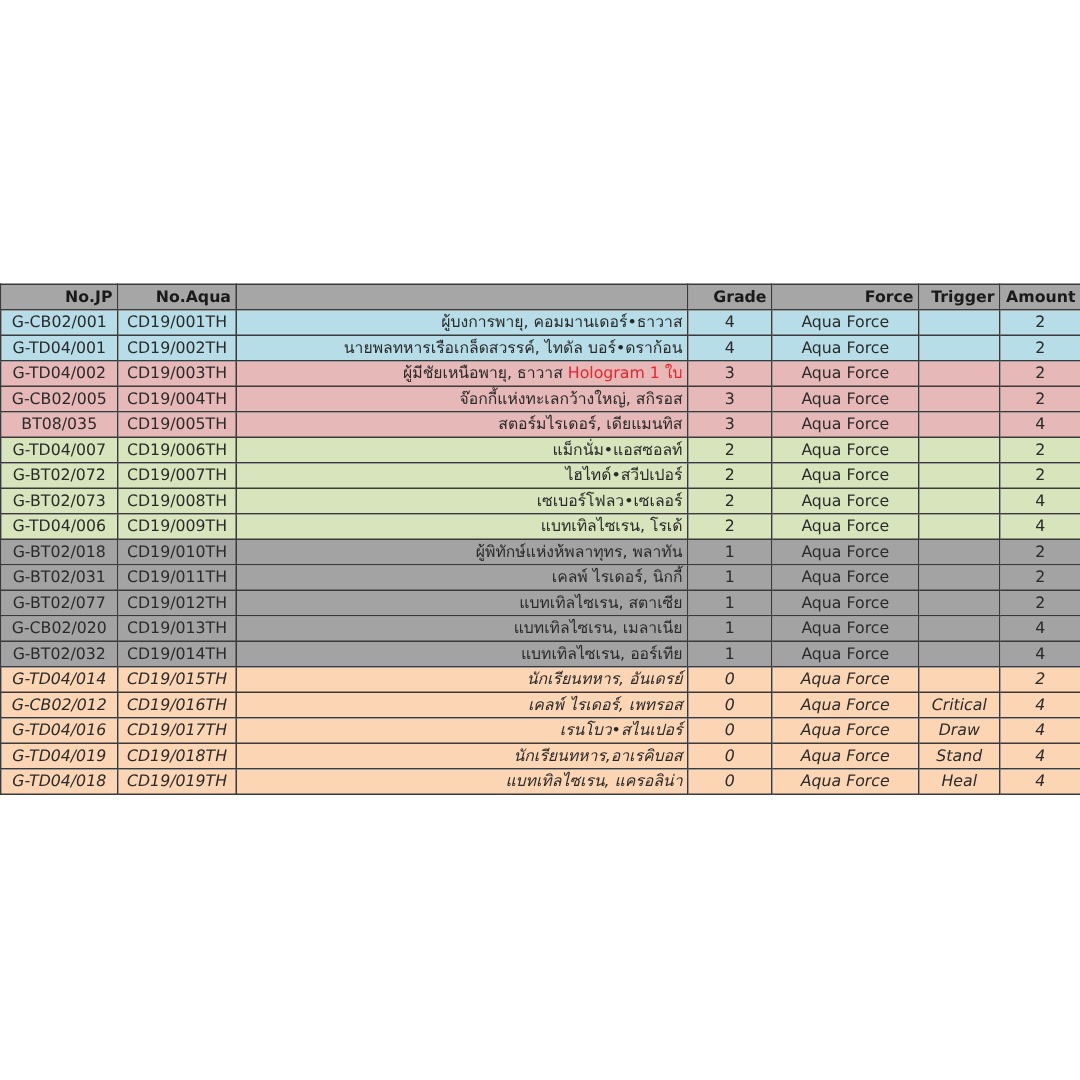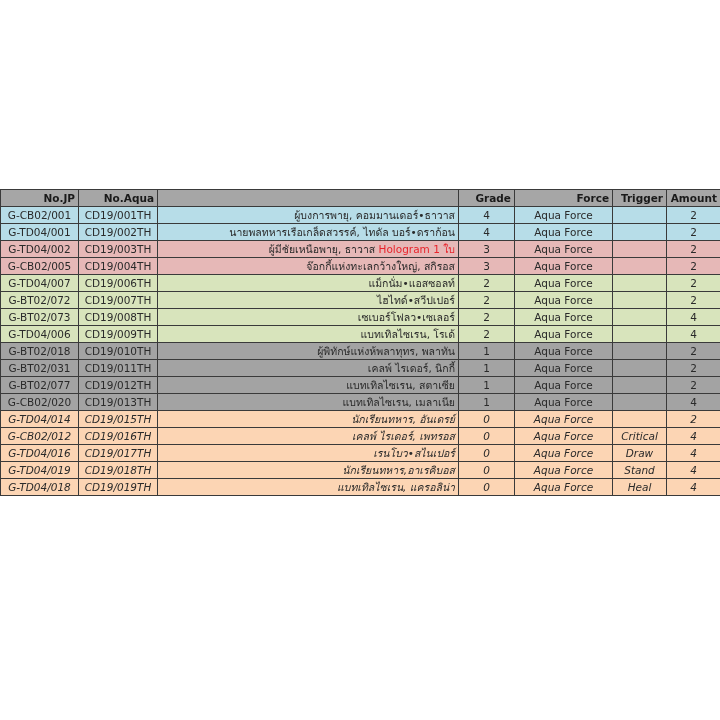--- a/index.html
+++ b/index.html
@@ -75,20 +75,29 @@
   </tr>
         <tr class="g3">
     <td class="c">G-CB02/005</td>
     <td class="c">CD19/004TH</td>
     <td class="name"><span>จ๊อกกี้แห่งทะเลกว้างใหญ่, สกิรอส</span><span class="hl"></span></td>
     <td class="c">3</td>
     <td class="c">Aqua Force</td>
     <td class="c"></td>
     <td class="c">2</td>
   </tr>
+        <tr class="g3">
+    <td class="c">BT08/035</td>
+    <td class="c">CD19/005TH</td>
+    <td class="name"><span>สตอร์มไรเดอร์, เดียแมนทิส</span><span class="hl"></span></td>
+    <td class="c">3</td>
+    <td class="c">Aqua Force</td>
+    <td class="c"></td>
+    <td class="c">4</td>
+  </tr>
         <tr class="g2">
     <td class="c">G-TD04/007</td>
     <td class="c">CD19/006TH</td>
     <td class="name"><span>แม็กนั่ม•แอสซอลท์</span><span class="hl"></span></td>
     <td class="c">2</td>
     <td class="c">Aqua Force</td>
     <td class="c"></td>
     <td class="c">2</td>
   </tr>
         <tr class="g2">
@@ -142,20 +151,29 @@
     <td class="name"><span>แบทเทิลไซเรน, สตาเซีย</span><span class="hl"></span></td>
     <td class="c">1</td>
     <td class="c">Aqua Force</td>
     <td class="c"></td>
     <td class="c">2</td>
   </tr>
         <tr class="g1">
     <td class="c">G-CB02/020</td>
     <td class="c">CD19/013TH</td>
     <td class="name"><span>แบทเทิลไซเรน, เมลาเนีย</span><span class="hl"></span></td>
+    <td class="c">1</td>
+    <td class="c">Aqua Force</td>
+    <td class="c"></td>
+    <td class="c">4</td>
+  </tr>
+        <tr class="g1">
+    <td class="c">G-BT02/032</td>
+    <td class="c">CD19/014TH</td>
+    <td class="name"><span>แบทเทิลไซเรน, ออร์เทีย</span><span class="hl"></span></td>
     <td class="c">1</td>
     <td class="c">Aqua Force</td>
     <td class="c"></td>
     <td class="c">4</td>
   </tr>
         <tr class="g0">
     <td class="c">G-TD04/014</td>
     <td class="c">CD19/015TH</td>
     <td class="name"><span>นักเรียนทหาร, อันเดรย์</span><span class="hl"></span></td>
     <td class="c">0</td>

